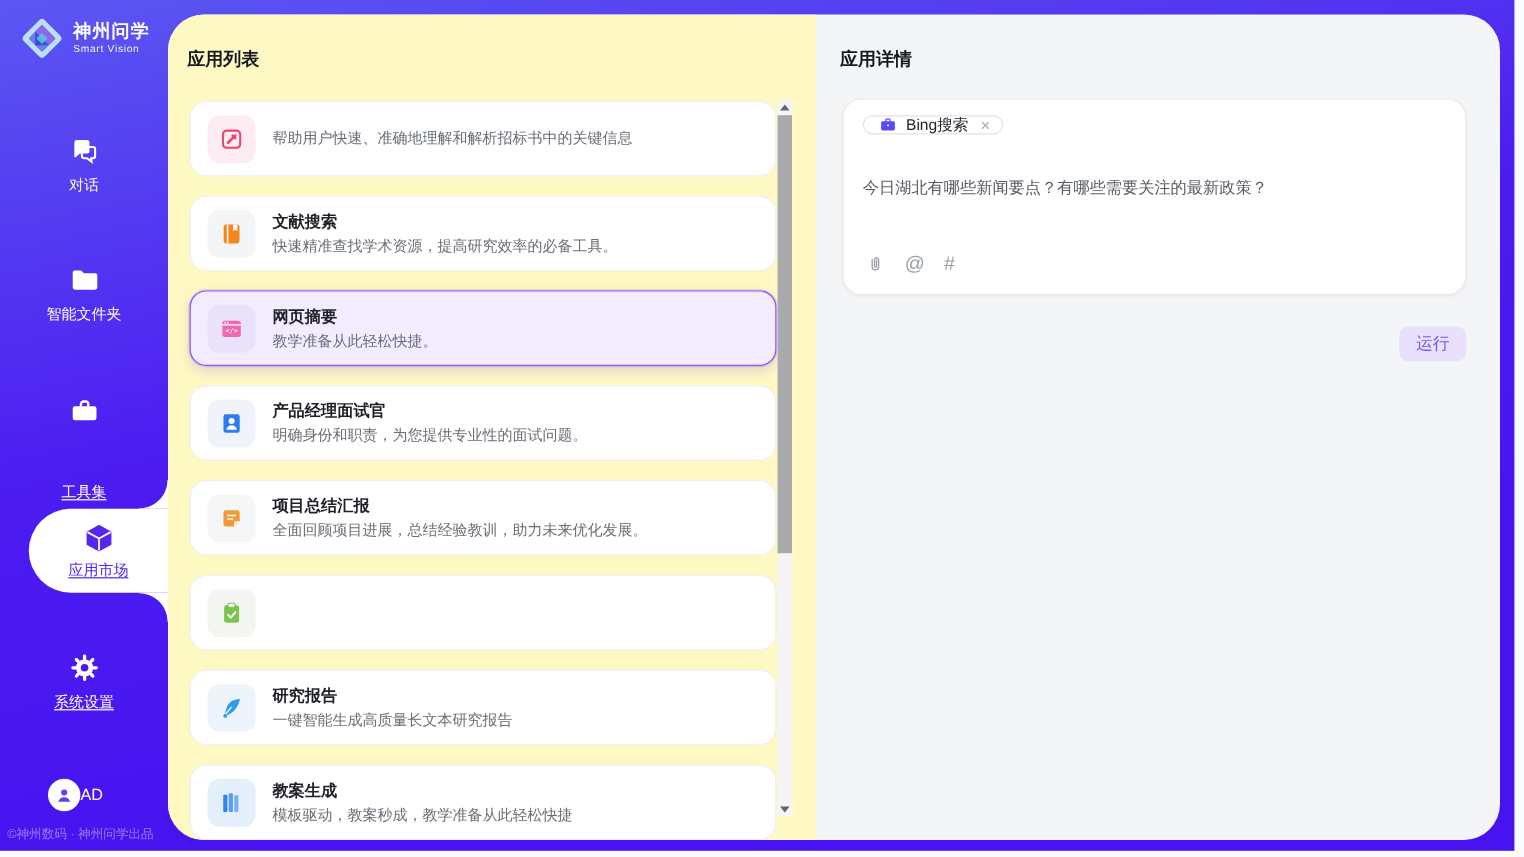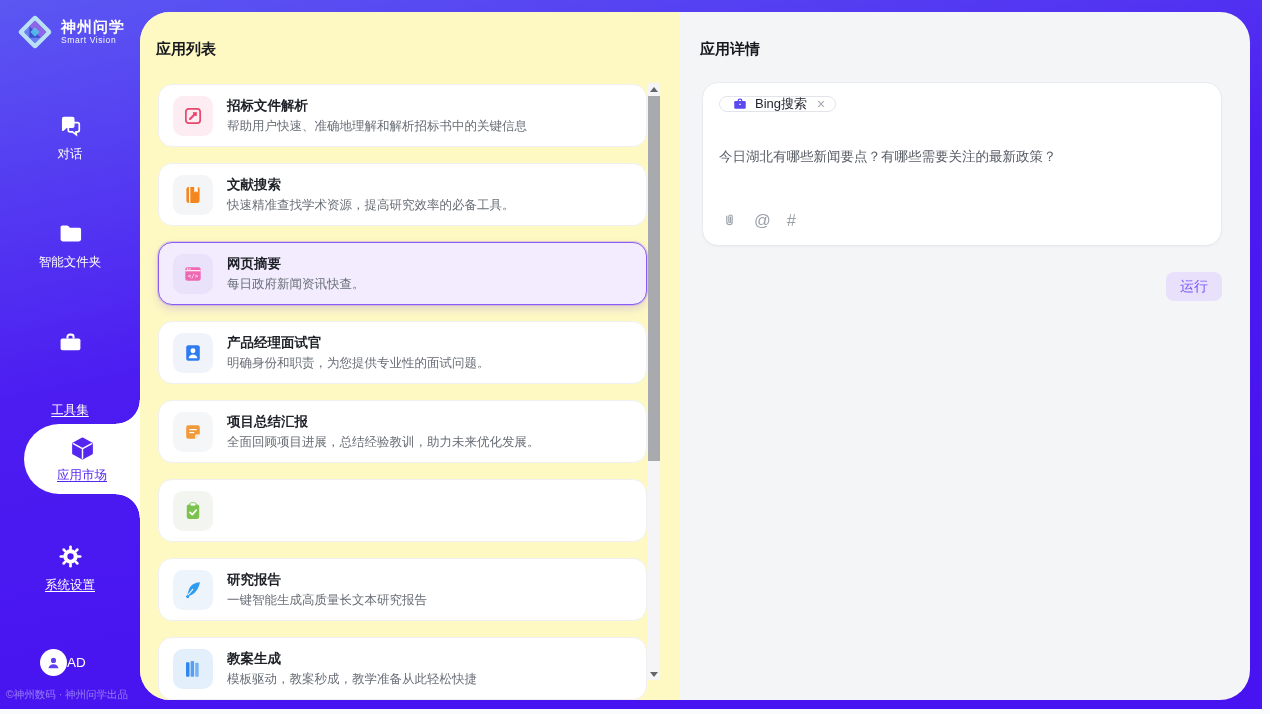--- a/index.html
+++ b/index.html
@@ -82,21 +82,20 @@
       <div class="cards" id="app-card-list">
           <div class="app-card">
             <span class="tile" style="background-color: rgb(253, 237, 242); color: rgb(232, 72, 110);">
               <svg viewBox="0 0 24 24" fill="none" stroke="currentColor">
                 <rect x="4.2" y="4.2" width="15.6" height="15.6" rx="3.2" stroke-width="1.9"></rect>
                 <path d="M8.8 15.2l6.4-6.4" stroke-width="2.4" stroke-linecap="round"></path>
                 <path d="M13 8.8l2.2 2.2" stroke-width="2.4" stroke-linecap="round"></path>
               </svg>
             </span>
             <span class="card-text">
-              <span class="card-title">招标文件解析</span>
               <span class="card-desc">帮助用户快速、准确地理解和解析招标书中的关键信息</span>
             </span>
           </div>
           <div class="app-card">
             <span class="tile" style="background-color: rgb(244, 245, 247); color: rgb(245, 134, 31);">
               <svg viewBox="0 0 24 24">
                 <rect x="4.8" y="3.4" width="14.4" height="17.2" rx="2.2" fill="currentColor"></rect>
                 <rect x="7.6" y="3.4" width="1.5" height="17.2" fill="#fff" opacity=".9"></rect>
                 <path d="M13.4 3.4h3.8v6l-1.9-1.5-1.9 1.5z" fill="#fff"></path>
               </svg>
@@ -111,21 +110,21 @@
               <svg viewBox="0 0 24 24">
                 <rect x="3.6" y="4.6" width="16.8" height="14.8" rx="2.4" fill="currentColor"></rect>
                 <line x1="3.6" y1="8.4" x2="20.4" y2="8.4" stroke="#fff" stroke-width="1.2"></line>
                 <circle cx="6.2" cy="6.5" r=".8" fill="#fff"></circle>
                 <circle cx="8.7" cy="6.5" r=".8" fill="#fff"></circle>
                 <text x="12" y="16.2" font-size="6.4" fill="#fff" text-anchor="middle" font-family="DejaVu Sans Mono,monospace">&lt;/&gt;</text>
               </svg>
             </span>
             <span class="card-text">
               <span class="card-title">网页摘要</span>
-              <span class="card-desc">每日政府新闻资讯快查。</span>
+              <span class="card-desc">教学准备从此轻松快捷。</span>
             </span>
           </div>
           <div class="app-card">
             <span class="tile" style="background-color: rgb(240, 244, 250); color: rgb(46, 124, 240);">
               <svg viewBox="0 0 24 24">
                 <rect x="4.6" y="3.6" width="14.8" height="16.8" rx="2.2" fill="currentColor"></rect>
                 <circle cx="12" cy="9.6" r="2.7" fill="#fff"></circle>
                 <path d="M7.2 17.6c.5-2.6 2.5-4 4.8-4s4.3 1.4 4.8 4z" fill="#fff"></path>
               </svg>
             </span>

